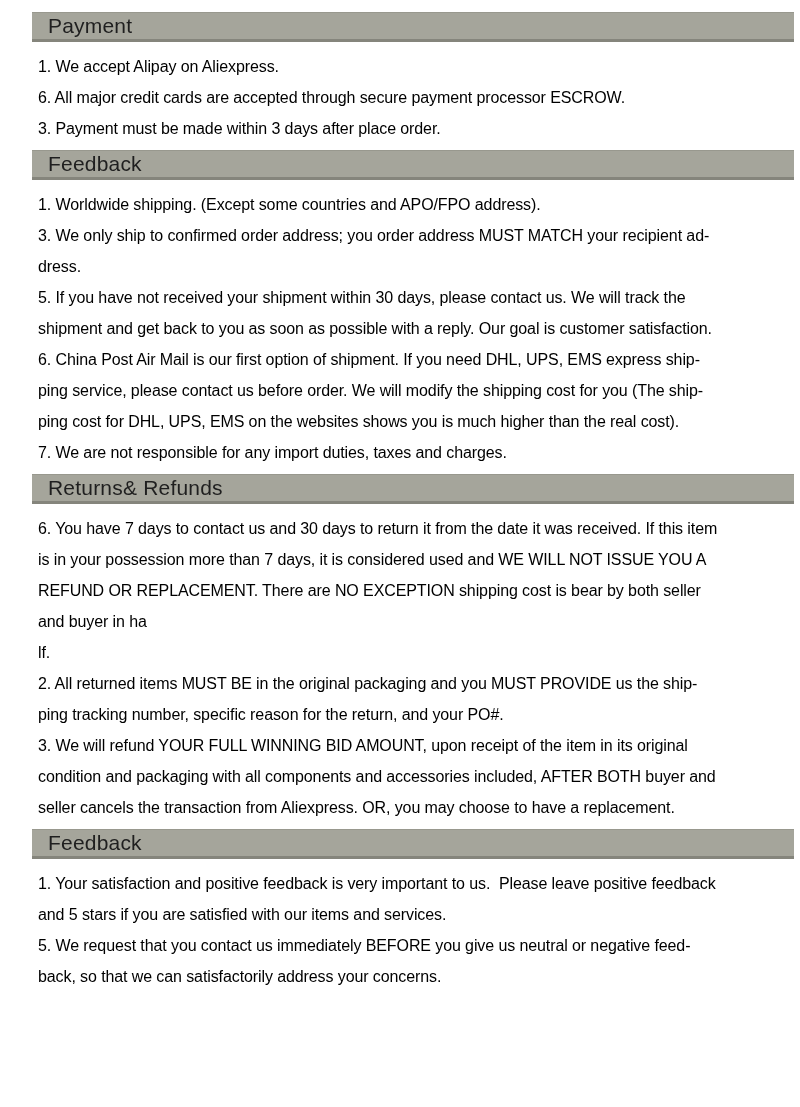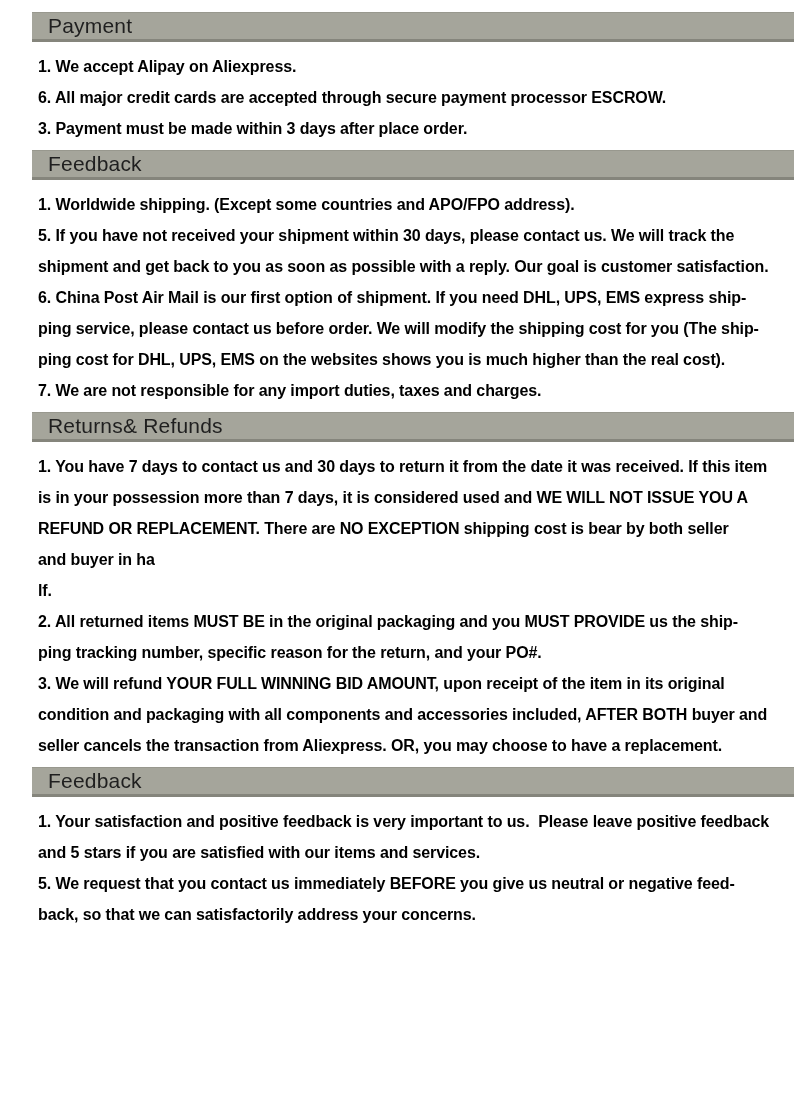--- a/index.html
+++ b/index.html
@@ -40,54 +40,55 @@
   .section-body{
     padding:9px 5px 6px 10px;
     font-size:16px;
     line-height:31px;
     color:var(--body-text);
   }
   .item{
     margin:0;
     white-space:pre;      
     letter-spacing:-0.1px;
-    font-weight:bold;
   }
 </style>
 </head>
 <body>
 
 <div class="page">
 
   <div class="section">
     <div class="section-header">Payment</div>
     <div class="section-body">
         <p class="item">1. We accept Alipay on Aliexpress.</p>
         <p class="item">6. All major credit cards are accepted through secure payment processor ESCROW.</p>
         <p class="item">3. Payment must be made within 3 days after place order.</p>
       </div>
   </div>
 
   <div class="section">
     <div class="section-header">Feedback</div>
     <div class="section-body">
         <p class="item">1. Worldwide shipping. (Except some countries and APO/FPO address).</p>
+        <p class="item">3. We only ship to confirmed order address; you order address MUST MATCH your recipient ad-
+dress.</p>
         <p class="item">5. If you have not received your shipment within 30 days, please contact us. We will track the
 shipment and get back to you as soon as possible with a reply. Our goal is customer satisfaction.</p>
         <p class="item">6. China Post Air Mail is our first option of shipment. If you need DHL, UPS, EMS express ship-
 ping service, please contact us before order. We will modify the shipping cost for you (The ship-
 ping cost for DHL, UPS, EMS on the websites shows you is much higher than the real cost).</p>
         <p class="item">7. We are not responsible for any import duties, taxes and charges.</p>
       </div>
   </div>
 
   <div class="section">
     <div class="section-header">Returns&amp; Refunds</div>
     <div class="section-body">
-        <p class="item">1. You have 7 days to contact us and 30 days to return it from the date it was received. If this item
+        <p class="item">6. You have 7 days to contact us and 30 days to return it from the date it was received. If this item
 is in your possession more than 7 days, it is considered used and WE WILL NOT ISSUE YOU A
 REFUND OR REPLACEMENT. There are NO EXCEPTION shipping cost is bear by both seller
 and buyer in ha
 lf.</p>
         <p class="item">2. All returned items MUST BE in the original packaging and you MUST PROVIDE us the ship-
 ping tracking number, specific reason for the return, and your PO#.</p>
         <p class="item">3. We will refund YOUR FULL WINNING BID AMOUNT, upon receipt of the item in its original
 condition and packaging with all components and accessories included, AFTER BOTH buyer and
 seller cancels the transaction from Aliexpress. OR, you may choose to have a replacement.</p>
       </div>

